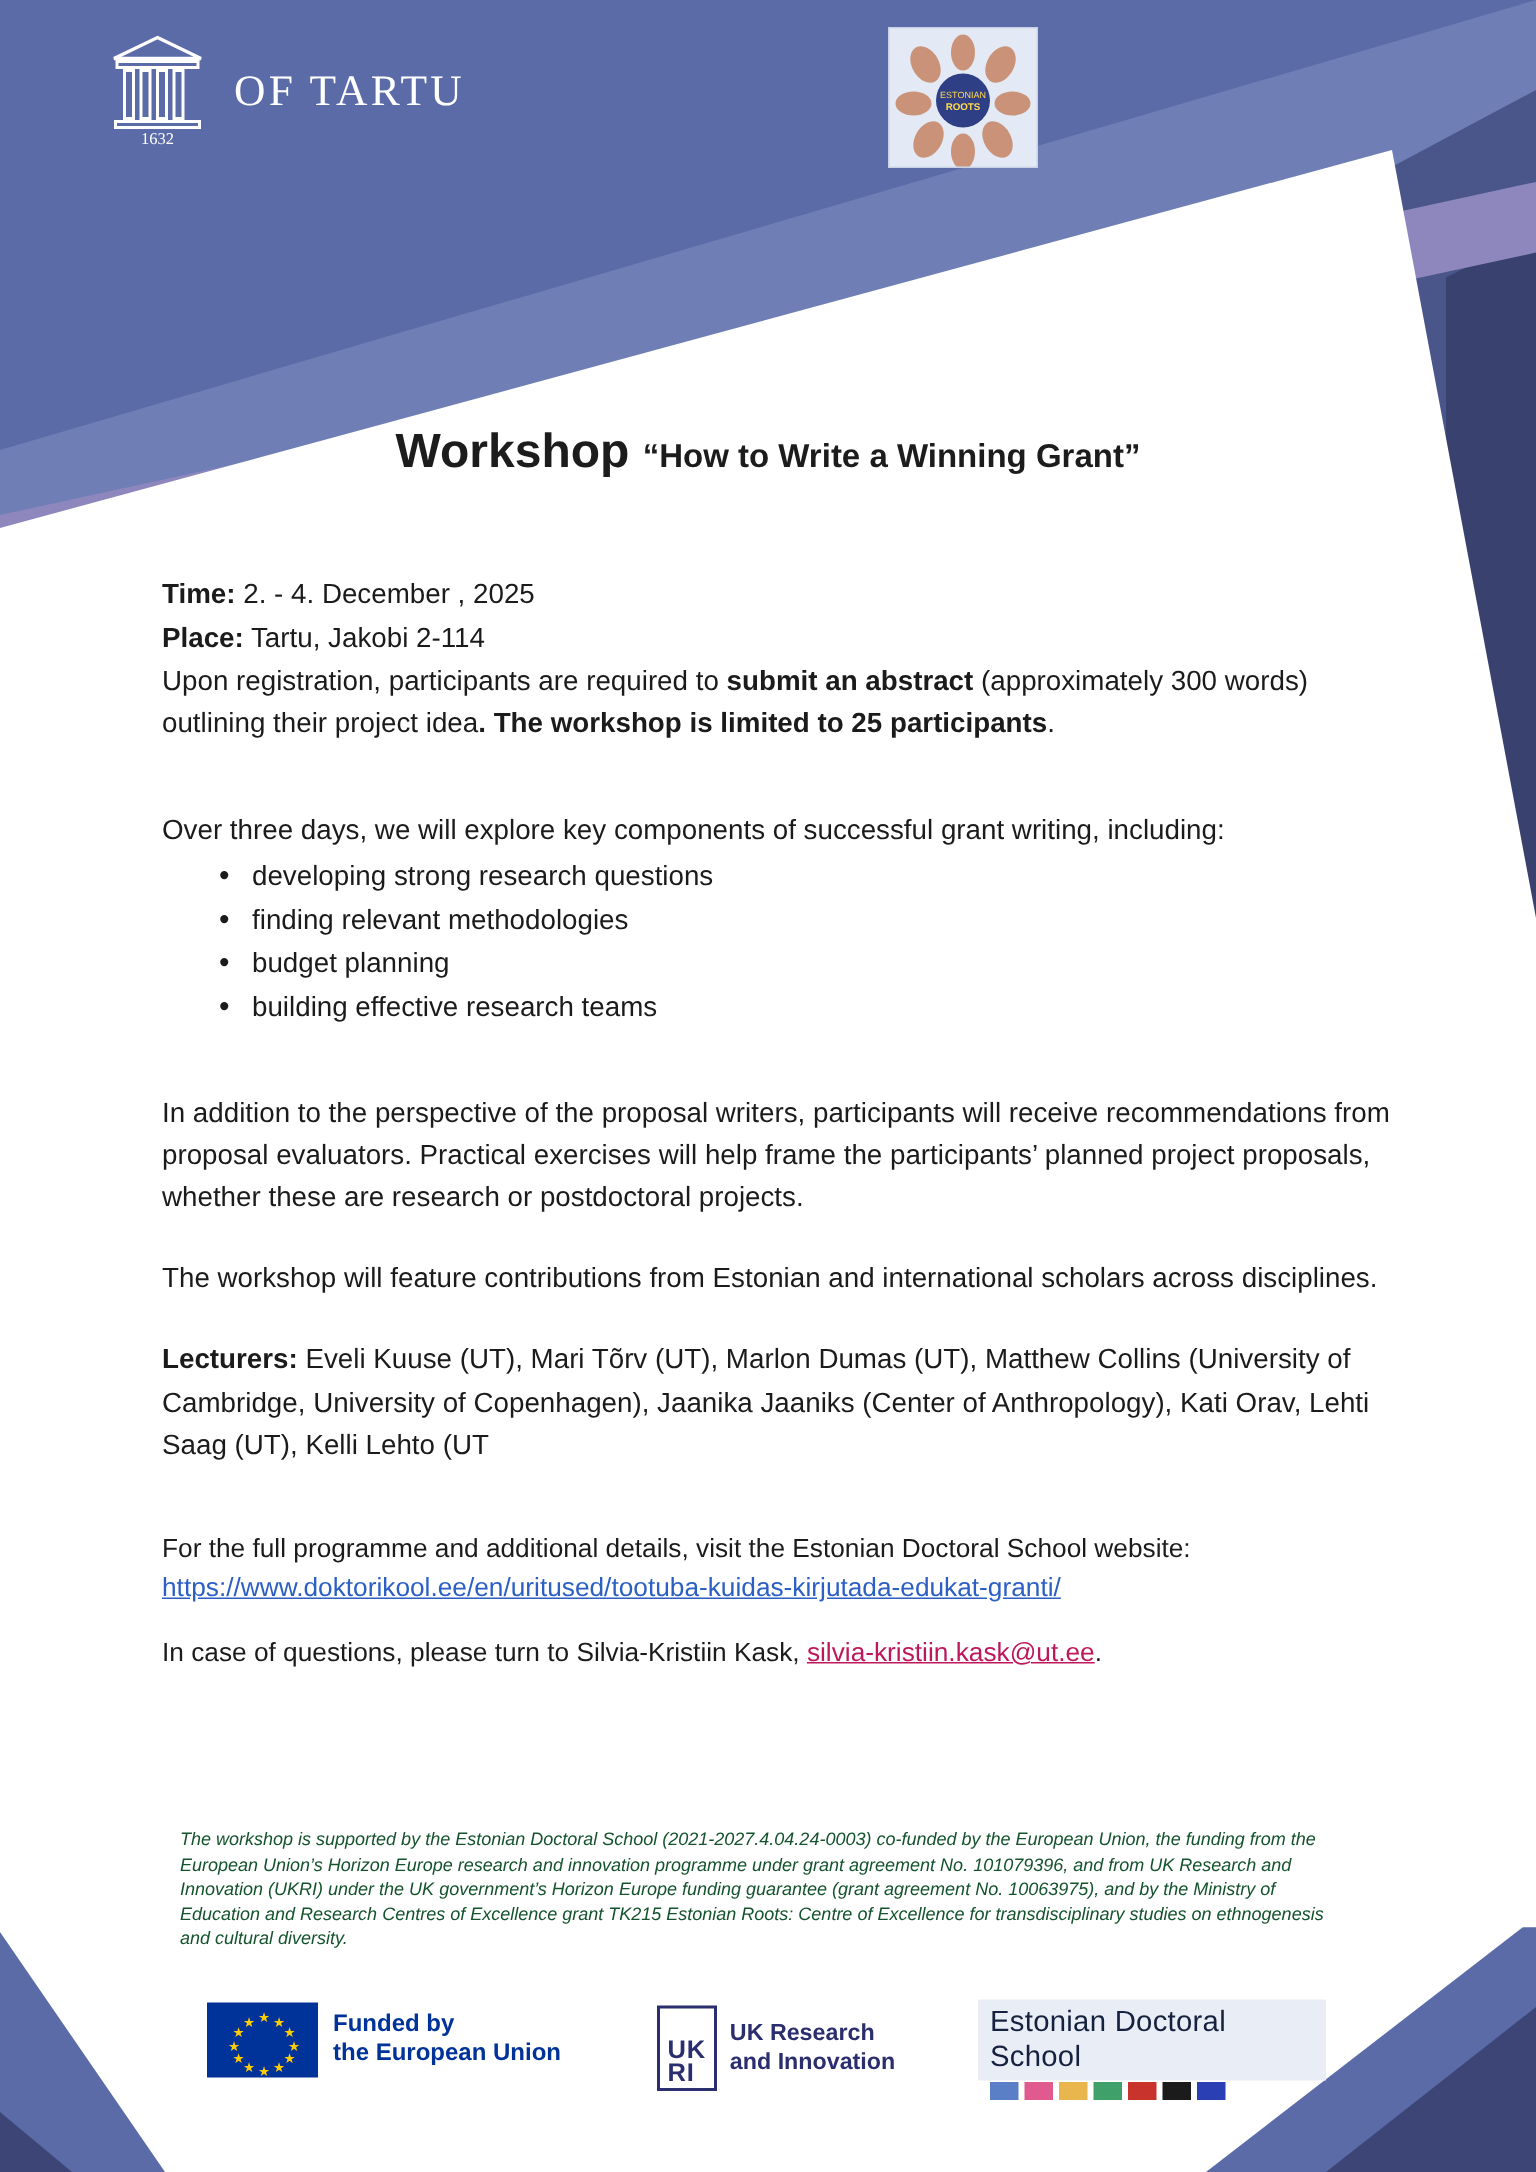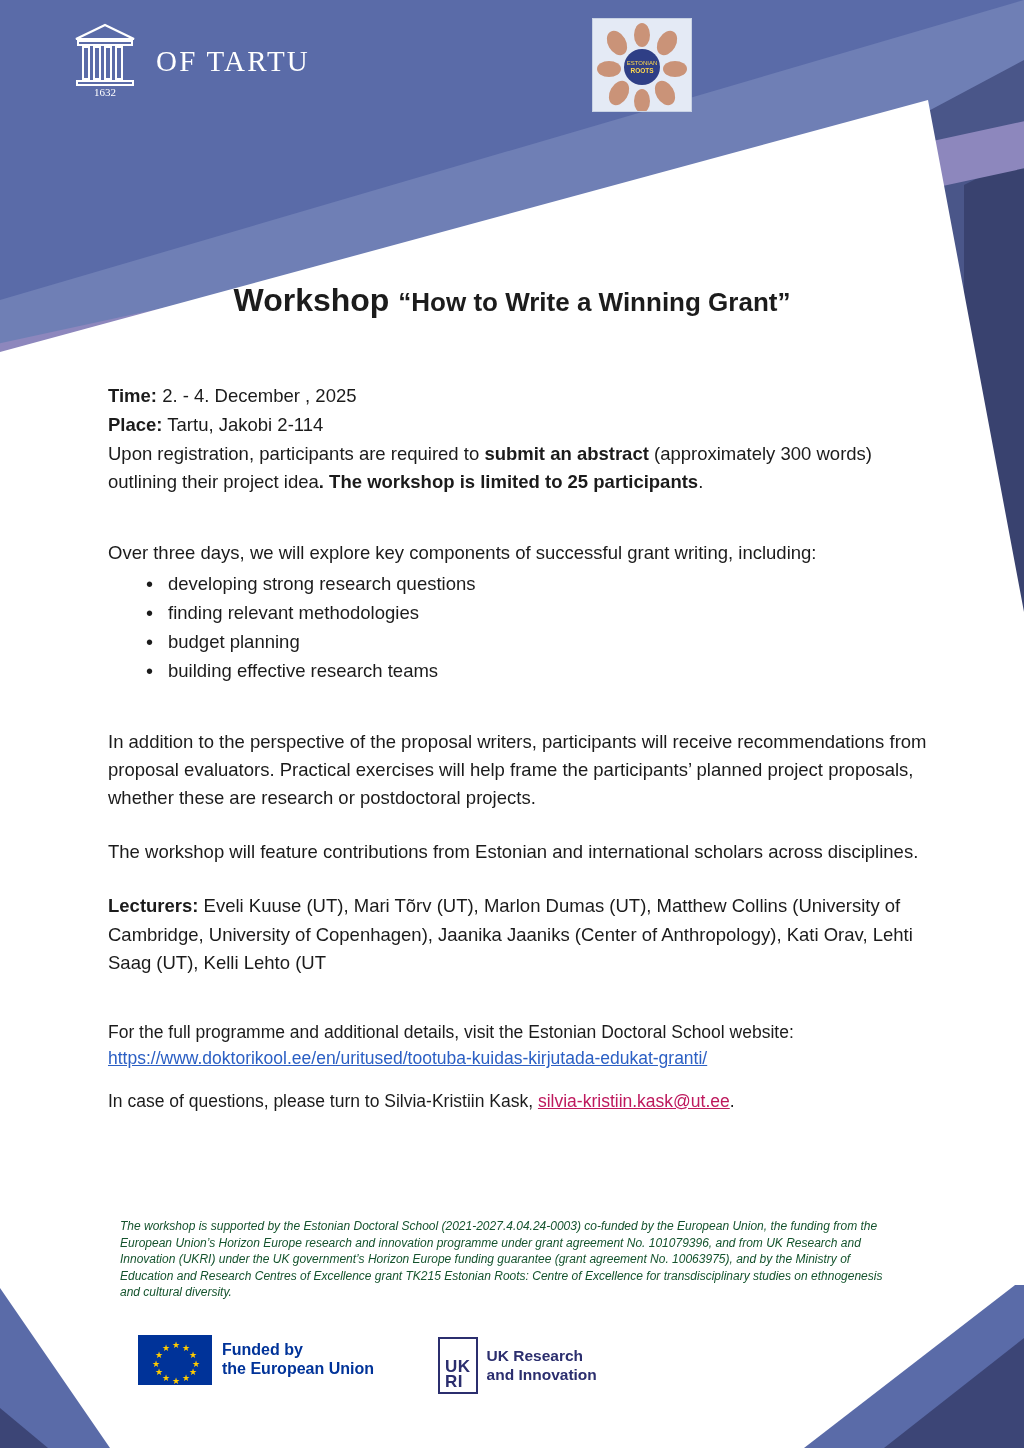--- a/index.html
+++ b/index.html
@@ -111,21 +111,21 @@
 
   
   .title {
     position: absolute; left: 0; top: 282px; width: 1024px;
     text-align: center;
     font-size: 32px;
     color: #1c1c1c;
     white-space: nowrap;
   }
   .title .light { font-weight: 700; }
-  .title .bold  { font-weight: 700; font-size: 26px; }
+  .title .bold  { font-weight: 700; font-size: 22px; }
 
   
   .body-wrap {
     position: absolute; left: 108px; top: 382px; width: 826px;
     font-size: 18.5px; line-height: 1.52; color: #1b1b1b;
   }
   .body-wrap p { margin: 0; }
   b, .b { font-weight: 700; }
 
   .info-block { margin-bottom: 0; }
@@ -335,13 +335,25 @@
     <div class="ukri-mark">
       <div>UK</div>
       <div>RI</div>
     </div>
     <div class="ukri-text">
       <div>UK Research</div>
       <div>and Innovation</div>
     </div>
   </div>
 
+  <div class="eds-logo">
+    <div class="eds-title">Estonian Doctoral School</div>
+    <div class="eds-swatches">
+      <span class="eds-sw" style="background:#5b7fc7"></span>
+      <span class="eds-sw" style="background:#e05a8f"></span>
+      <span class="eds-sw" style="background:#e8b64c"></span>
+      <span class="eds-sw" style="background:#3fa06a"></span>
+      <span class="eds-sw" style="background:#c8332b"></span>
+      <span class="eds-sw" style="background:#1b1b1b"></span>
+      <span class="eds-sw" style="background:#2b3fb5"></span>
+    </div>
+  </div>
 </div>
 
 </body></html>

